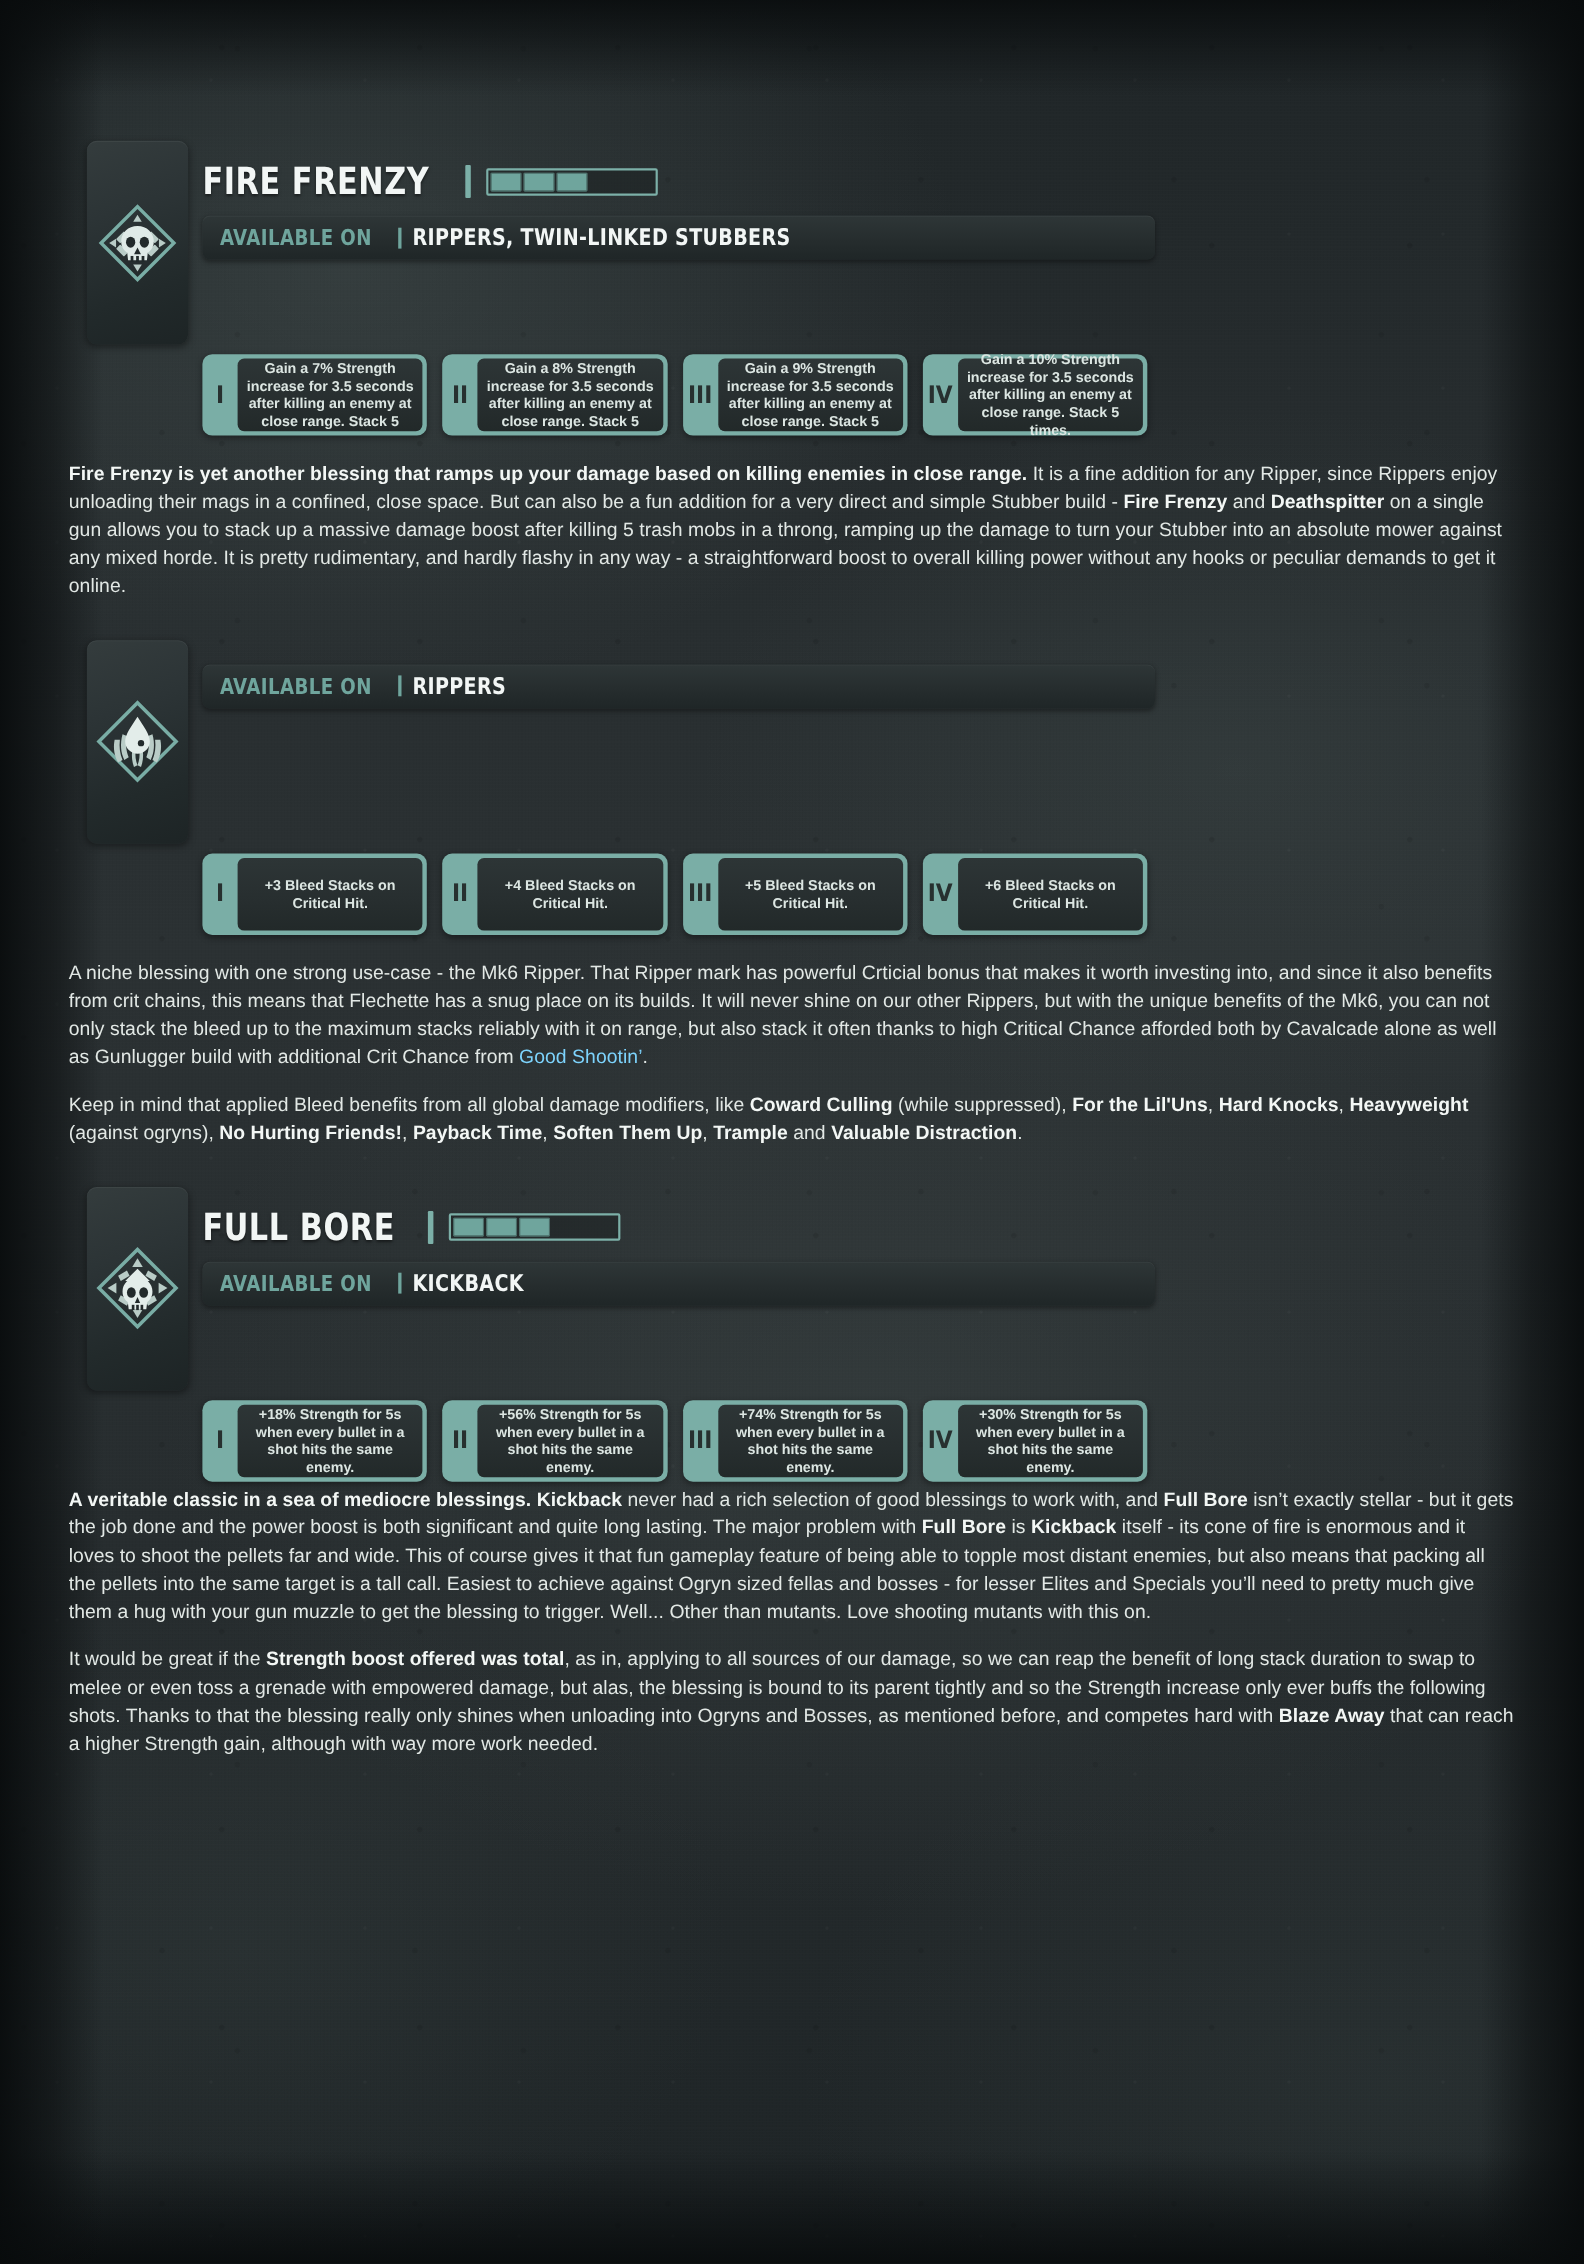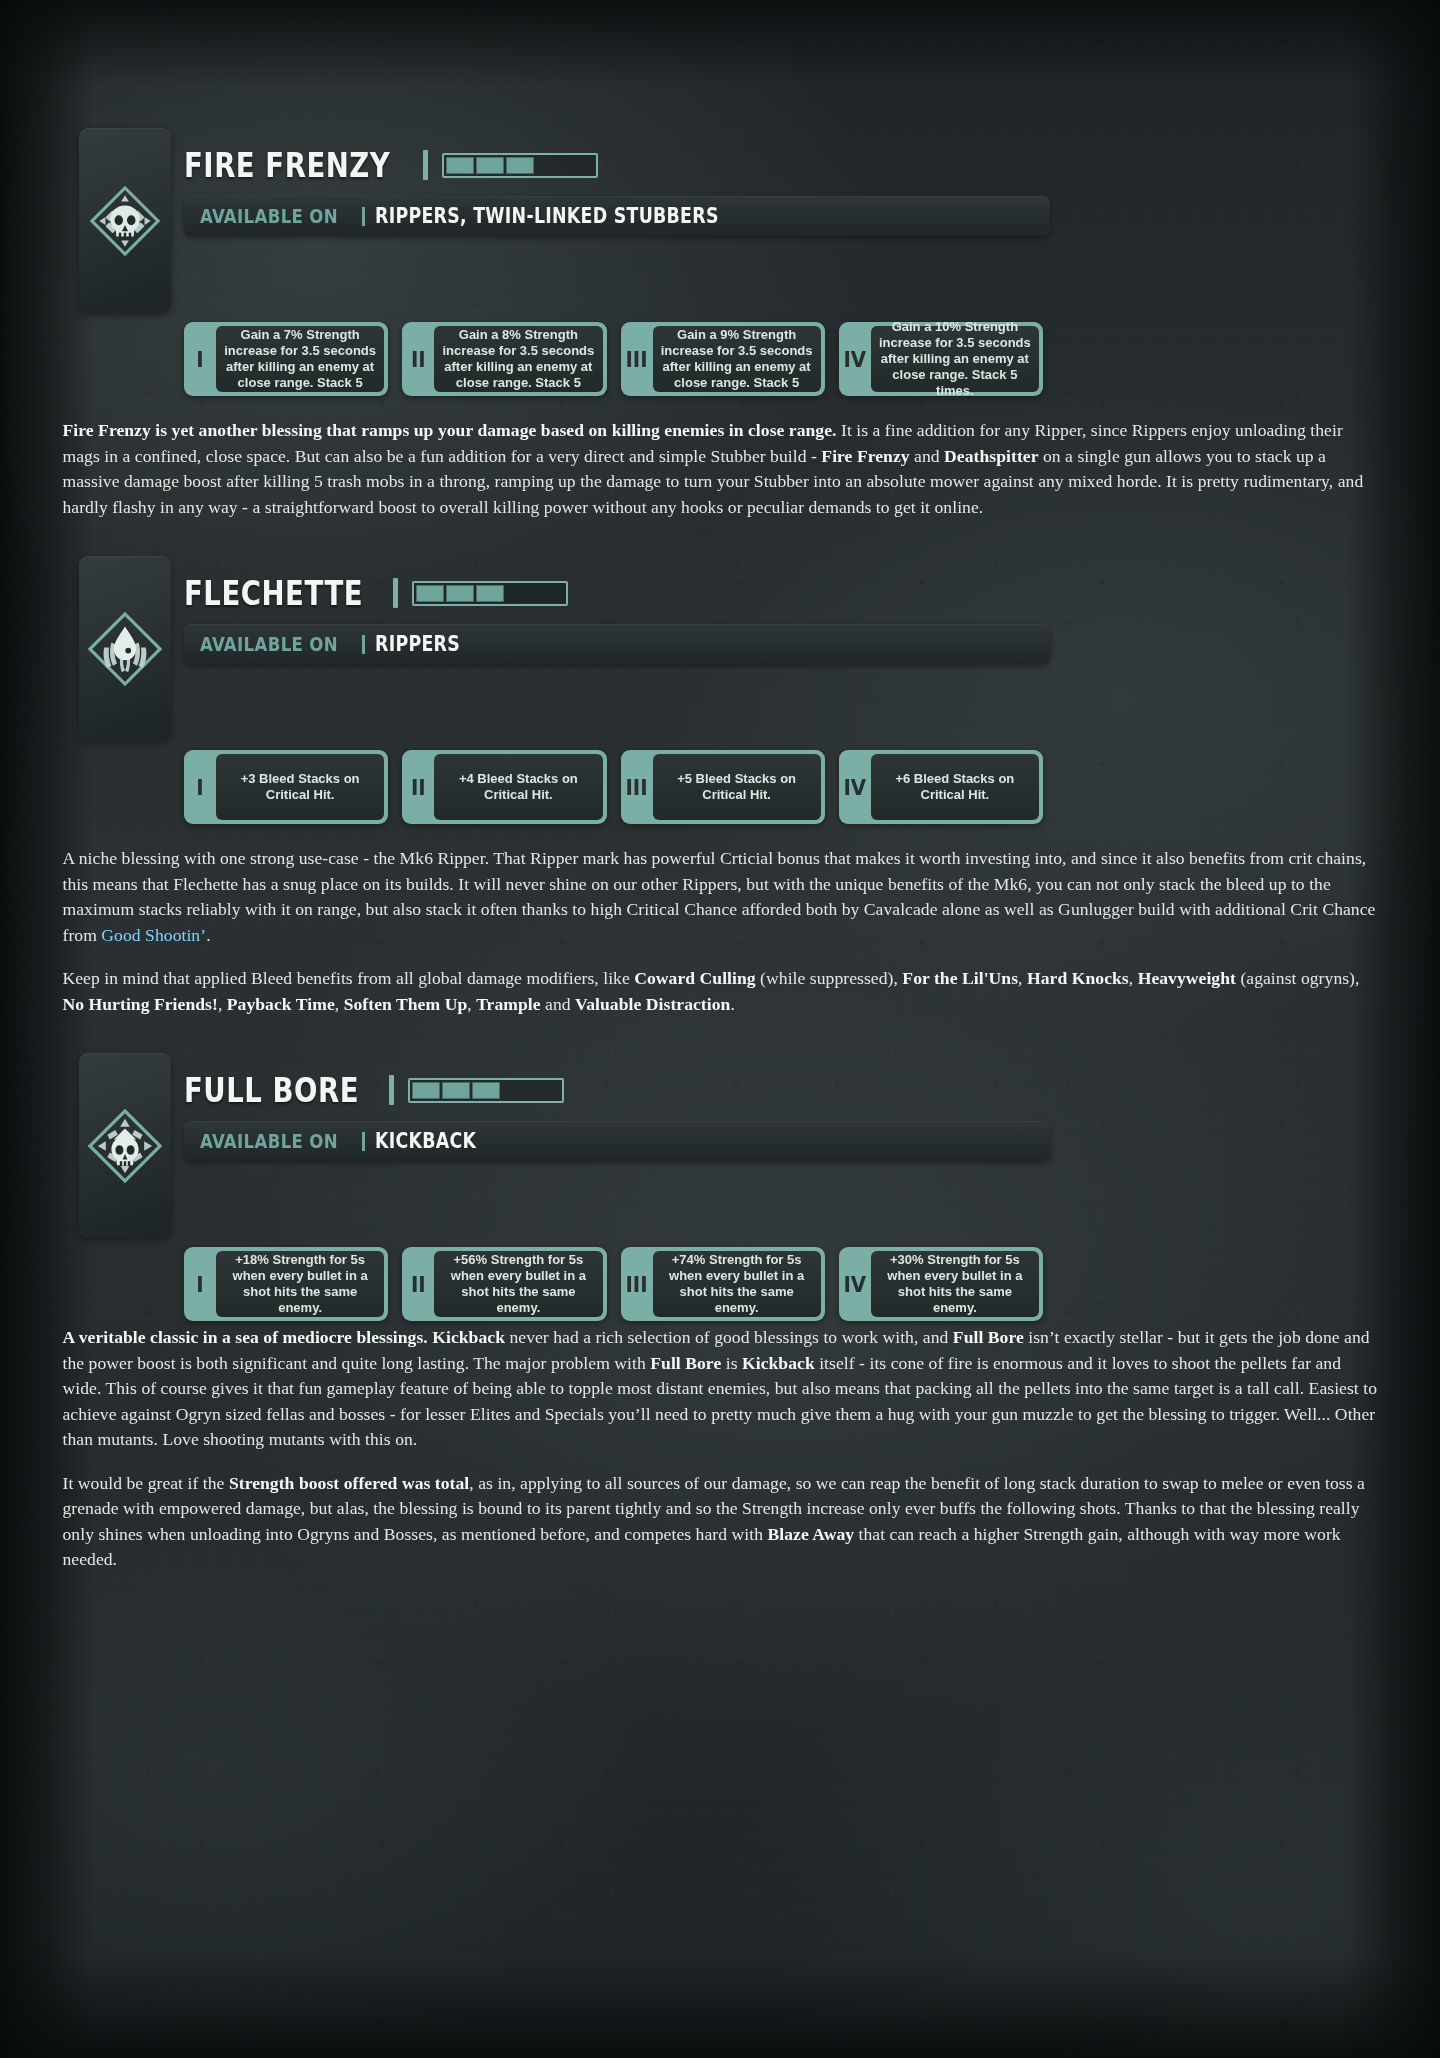--- a/index.html
+++ b/index.html
@@ -147,21 +147,21 @@
   }
   .tier-text{
     font-family:"Liberation Sans", sans-serif;
     font-weight:700; font-size:13px; line-height:16px;
     color:#dce6e2;
   }
 
   
   .prose{ width:1315px; margin:0 auto; padding:0 0 0 0; }
   .prose p{
-    font-family:Liberation Serif, serif;
+    font-family:Liberation Sans, sans-serif;
     font-size:17.6px;
     line-height:25.5px;
     color:#e2e8e5;
     margin:0 0 18px 0;
     letter-spacing:.05px;
   }
   .prose p b, .prose p strong{ font-weight:700; color:#f3f7f5; }
   .lnk{ color:#7dd3fc; }
 
   .sec-gap{ height:18px; }
@@ -269,31 +269,20 @@
       <path d="M76 48c2 10 0 19-4 26l-5-3c3-7 4-15 3-23z"></path>
       <path d="M67 42c3 11 2 21-2 29l-5-3c3-7 4-16 2-24z"></path>
       <path d="M44 60c-1 7 0 14 2 19l4-2c-2-5-3-11-2-17z"></path>
       <path d="M56 60c1 7 0 14-2 19l-4-2c2-5 3-11 2-17z"></path>
     </g>
     <path d="M50 22c-7 11-14 20-14 28a14 14 0 0 0 28 0c0-8-7-17-14-28z" fill="#e3edea"></path>
     <circle cx="54" cy="52" r="3.6" fill="#222a2b"></circle>
   </svg>
       </div>
       <div class="bl-right">
-        <div class="title-row">
-          <div class="bl-title">FLECHETTE</div>
-          <div class="title-pipe"></div>
-          <div class="rating">
-                <span class="seg on"></span>
-                <span class="seg on"></span>
-                <span class="seg on"></span>
-                <span class="seg"></span>
-                <span class="seg"></span>
-              </div>
-        </div>
         <div class="avail">
           <span class="avail-label">AVAILABLE ON</span>
           <span class="avail-pipe"></span>
           <span class="avail-val">RIPPERS</span>
         </div>
       </div>
     </div>
     <div class="tiers">
     <div class="tier">
       <div class="tier-num">I</div>

